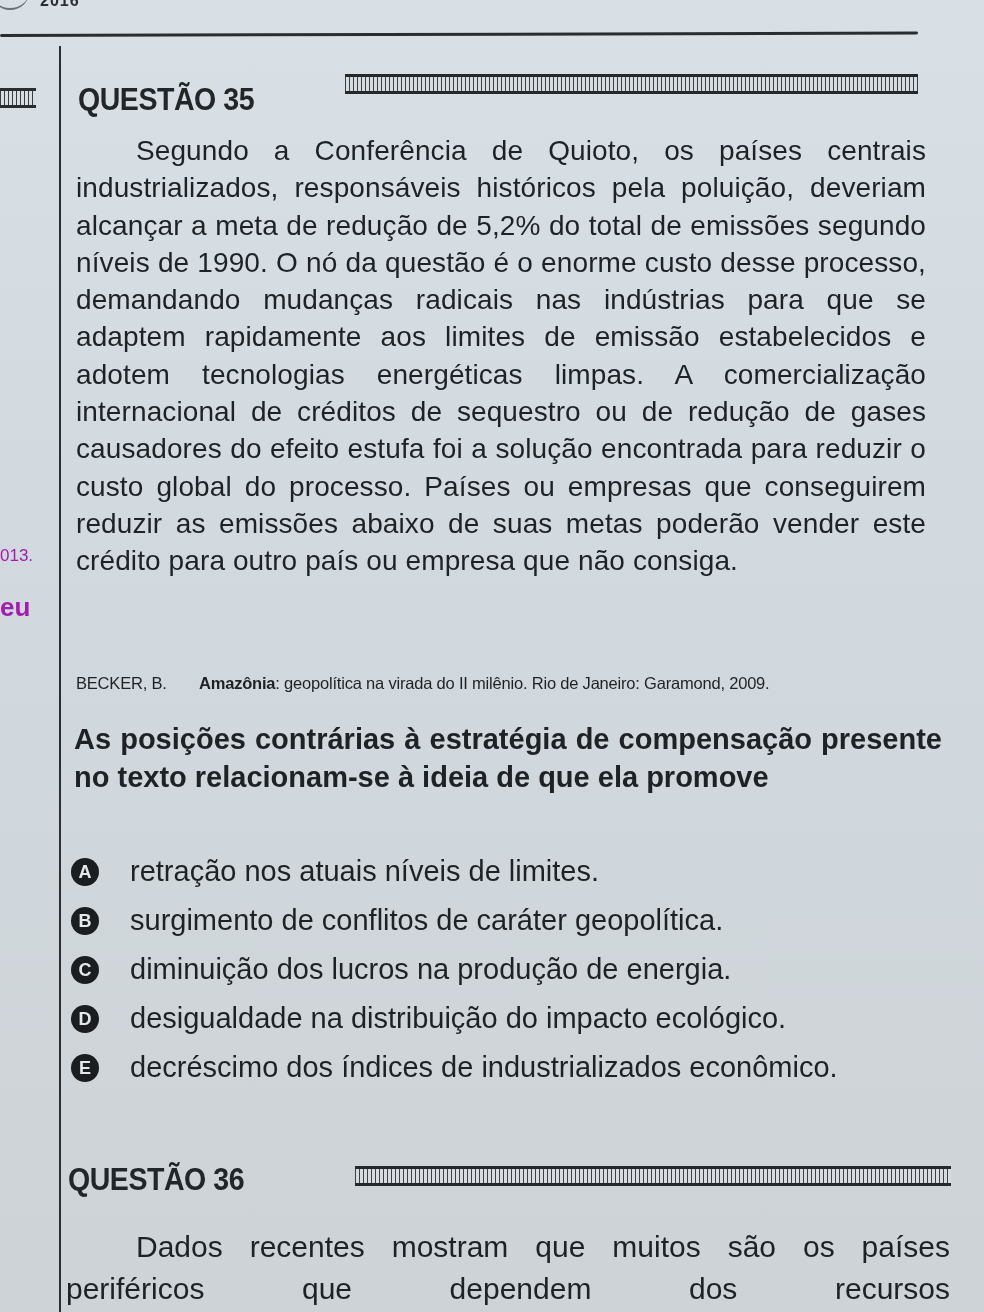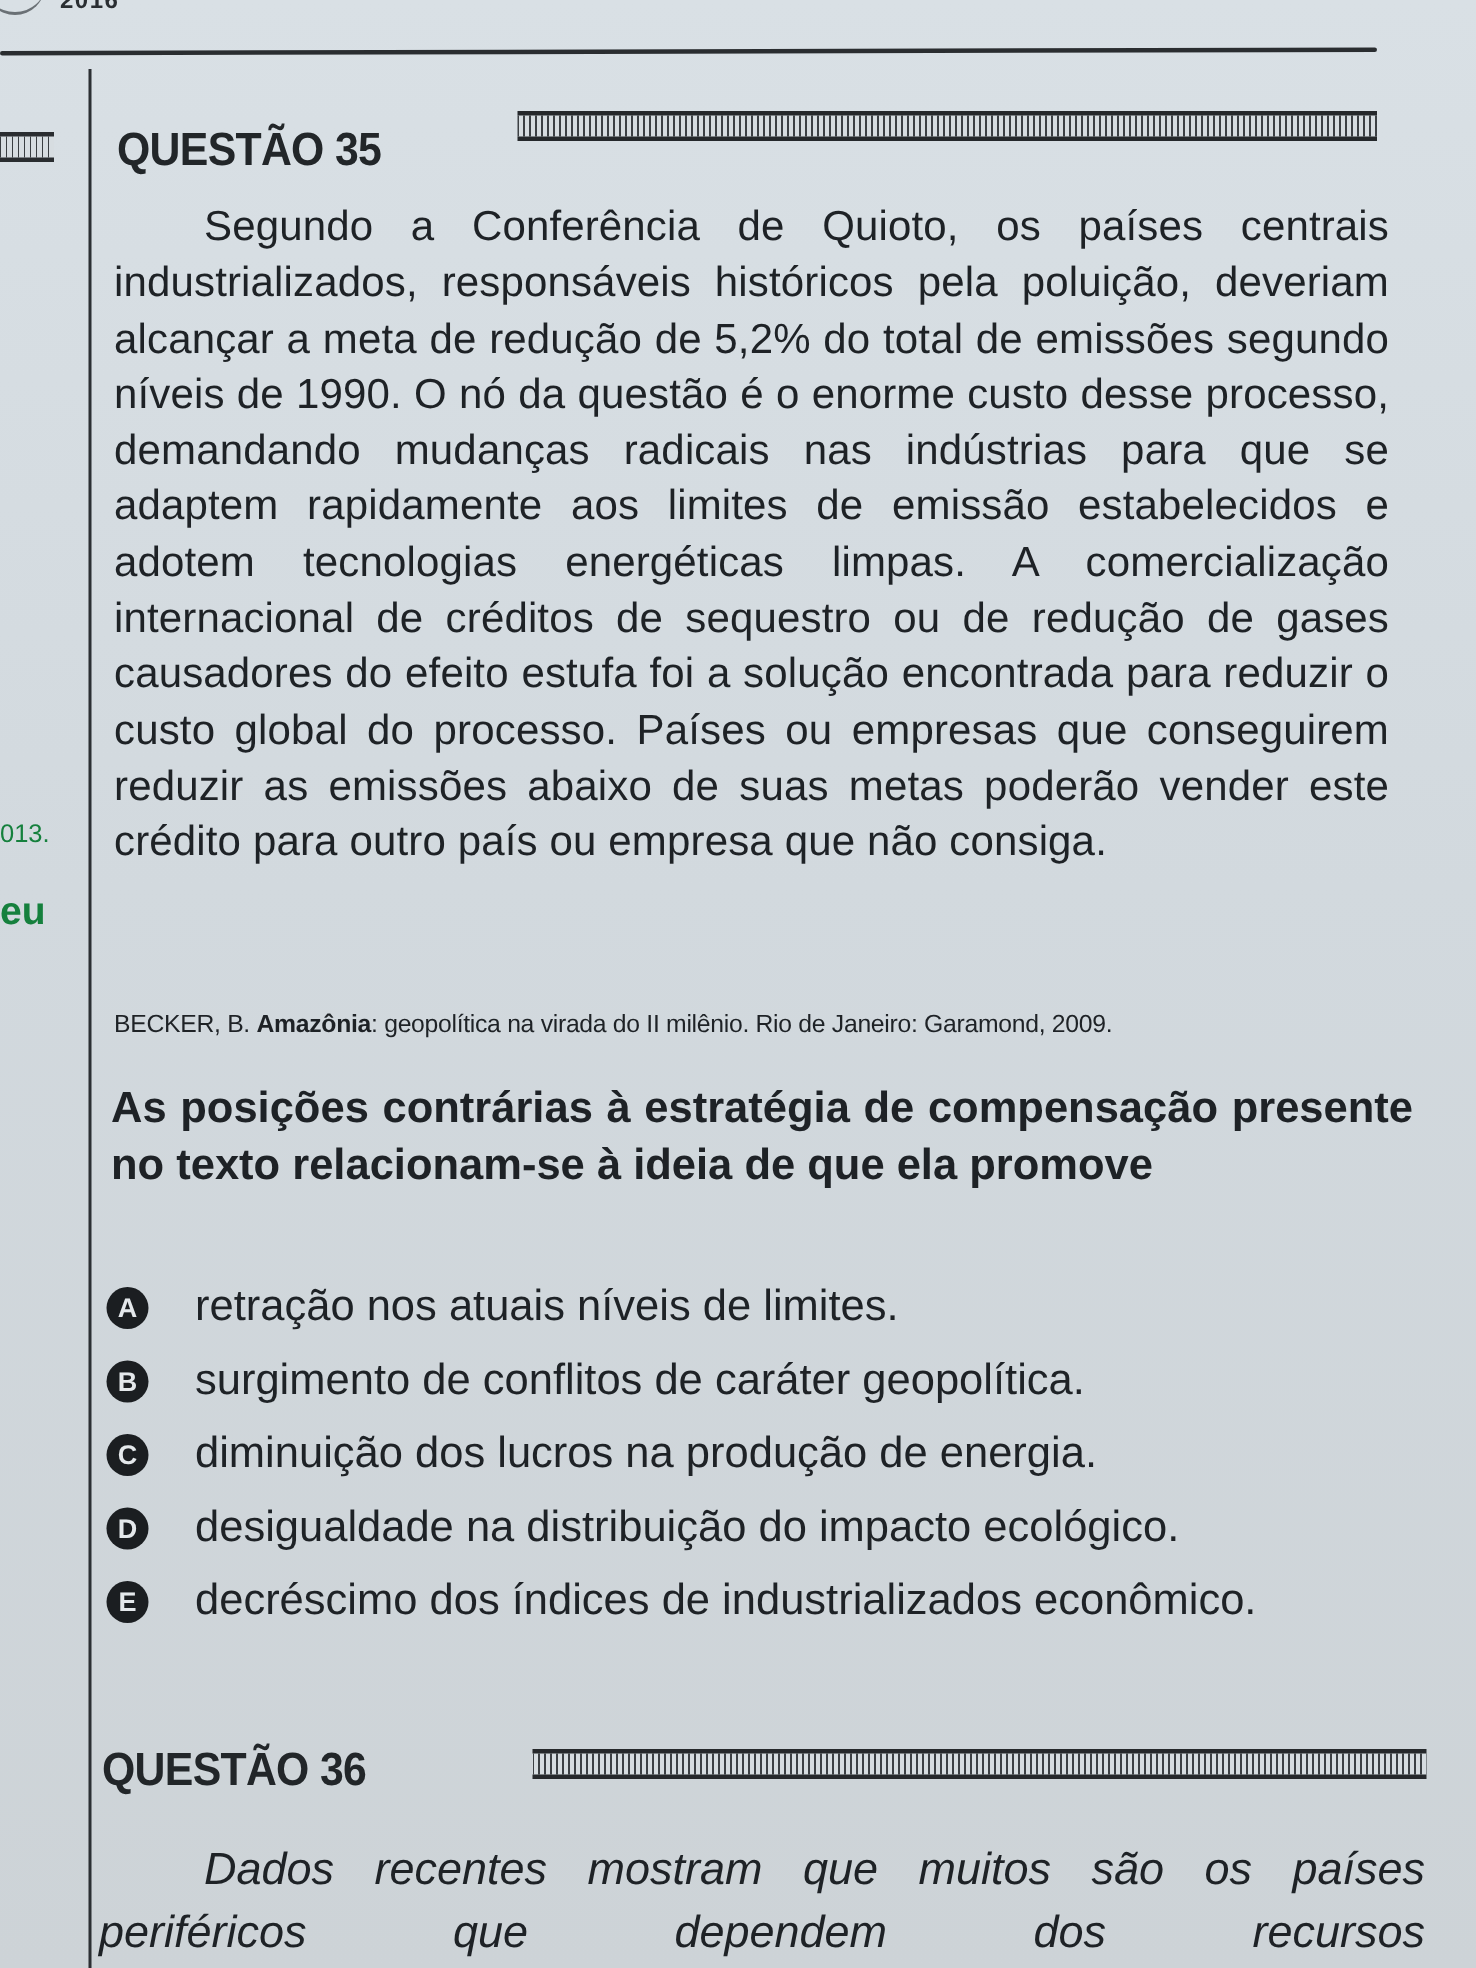--- a/index.html
+++ b/index.html
@@ -30,21 +30,21 @@
   .column-divider {
     position: absolute; left: 59px; top: 46px; width: 2px; height: 1266px;
     background: #2b2f33;
   }
   .left-bar {
     position: absolute; left: 0; top: 88px; width: 36px; height: 14px;
     border-top: 3px solid #2a2d30; border-bottom: 3px solid #2a2d30;
     background: repeating-linear-gradient(90deg, #3a3e42 0 1px, #d7dde1 1px 4px);
   }
   .margin-text {
-    position: absolute; font-size: 17px; color: #15803d;
+    position: absolute; font-size: 17px; color: #a21caf;
   }
   .margin-text.big { font-size: 26px; font-weight: bold; }
 
   .q-header {
     position: absolute; display: flex; align-items: center;
   }
   .q-title {
     font-weight: bold; font-size: 31px; letter-spacing: -0.5px; color: #222629;
     transform: scaleX(0.92); transform-origin: left;
     white-space: nowrap;
@@ -59,21 +59,21 @@
     position: absolute; left: 76px; width: 850px;
     font-size: 28px; line-height: 37.3px;
     text-align: justify; letter-spacing: 0.1px;
   }
   .body-text p { margin: 0; text-indent: 60px; text-align-last: left; }
 
   .citation {
     position: absolute; left: 76px; top: 674px; width: 870px;
     font-size: 16.5px; letter-spacing: -0.2px; white-space: nowrap;
   }
-  .citation b { font-weight: bold; }
+  .citation b { font-weight: bold; margin-left: 28px; }
 
   .stem {
     position: absolute; left: 74px; top: 720px; width: 868px;
     font-size: 29px; line-height: 38px; text-align: justify; font-weight: bold;
   }
   .options { position: absolute; left: 72px; top: 852px; width: 880px; }
   .option {
     display: flex; align-items: flex-start; margin-bottom: 11px;
     font-size: 29px; line-height: 38px;
   }
@@ -83,21 +83,21 @@
     background: #1b1e21; color: #e4e8eb;
     font-weight: bold; font-size: 18px; line-height: 26px; text-align: center;
     margin-top: 7px; margin-right: 32px;
     box-shadow: 0 0 0 1px #1b1e21;
   }
   .option .text { flex: 1; text-align: justify; text-align-last: left; }
   .option.last .text { text-align: justify; }
 
   .q36-body {
     position: absolute; left: 66px; top: 1226px; width: 884px;
-    font-size: 30px; line-height: 42px; text-align: justify; font-style: italic;
+    font-size: 30px; line-height: 42px; text-align: justify;
   }
   .q36-body p { margin: 0; text-indent: 70px; text-align-last: justify; }
 </style>
 </head>
 <body>
 
 <div class="page-bg"></div>
 <div class="corner-curve"></div>
 <div class="year-fragment">2016</div>
 <div class="top-rule"></div>

